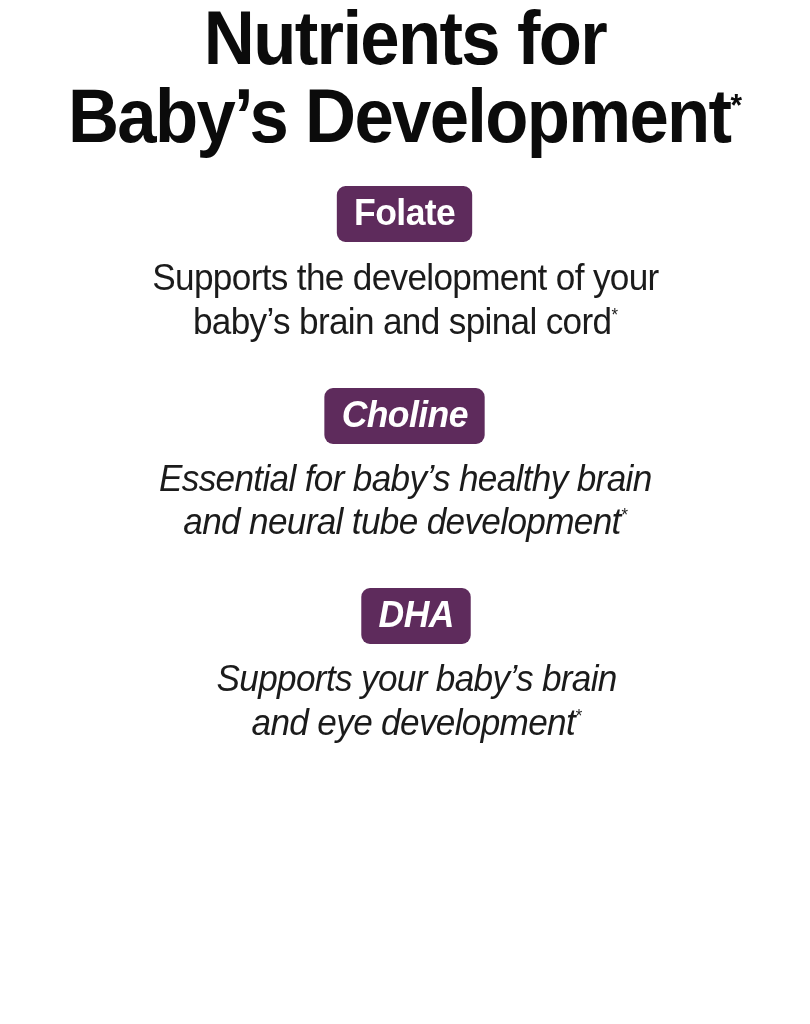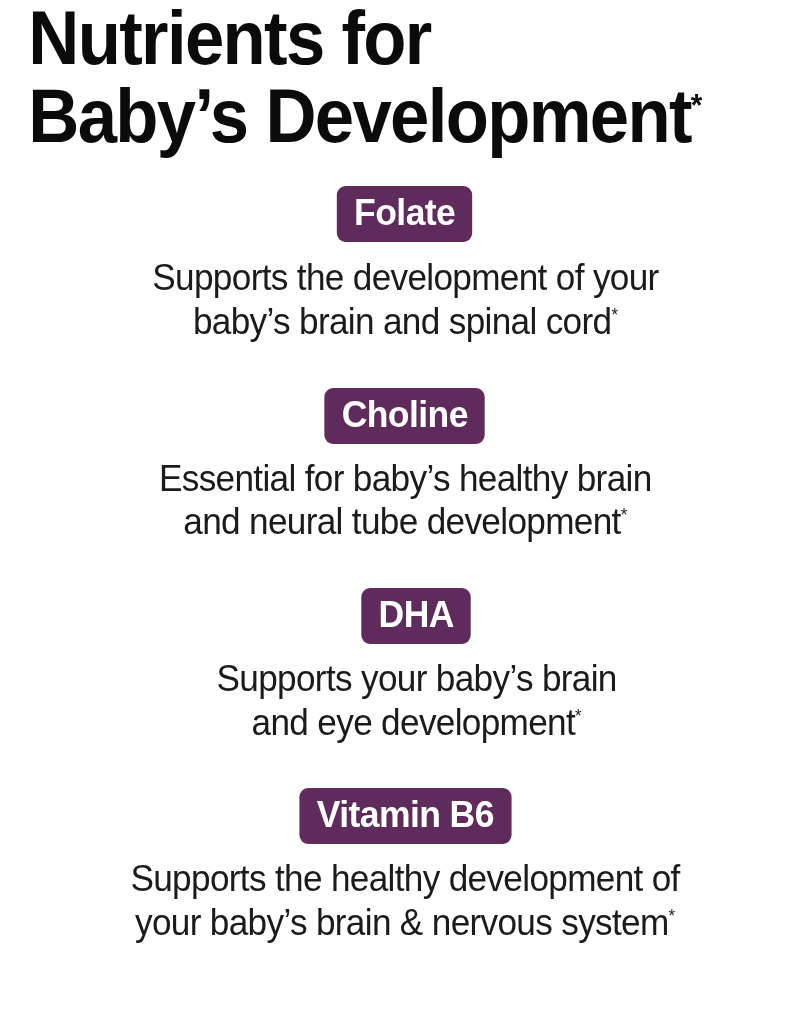--- a/index.html
+++ b/index.html
@@ -24,21 +24,21 @@
     height: 1024px;
     background: #ffffff;
     display: flex;
     flex-direction: column;
     align-items: center;
   }
 
   
   .title-block {
     width: 100%;
-    text-align: left;
+    text-align: center;
     padding-top: 2px;
   }
 
   .title-line {
     display: block;
     font-family: "Liberation Sans", "DejaVu Sans", sans-serif;
     font-weight: 700;
     color: #0b0b0b;
     letter-spacing: -1.8px;
     line-height: 0.95;
@@ -72,21 +72,21 @@
     align-items: center;
   }
 
   .section {
     width: 100%;
     display: flex;
     flex-direction: column;
     align-items: center;
   }
 
-  .section + .section { margin-top: 44px; }
+  .section + .section { margin-top: 44px; font-style: italic; }
 
   .badge {
     display: inline-block;
     background: #5e2b5c;
     color: #ffffff;
     border-radius: 9px;
     font-family: "Liberation Sans", "DejaVu Sans", sans-serif;
     font-weight: 700;
     font-size: 37px;
     letter-spacing: -0.6px;
@@ -156,22 +156,15 @@
     </div>
 
     <div class="section section-dha">
       <span class="badge">DHA</span>
       <div class="desc">
         <span class="desc-line">Supports your baby’s brain</span>
         <span class="desc-line"><span>and eye development</span><span class="sup">*</span></span>
       </div>
     </div>
 
-    <div class="section section-b6">
-      <span class="badge">Vitamin B6</span>
-      <div class="desc">
-        <span class="desc-line">Supports the healthy development of</span>
-        <span class="desc-line"><span>your baby’s brain &amp; nervous system</span><span class="sup">*</span></span>
-      </div>
-    </div>
 
   </div>
 </div>
 
 </body></html>

